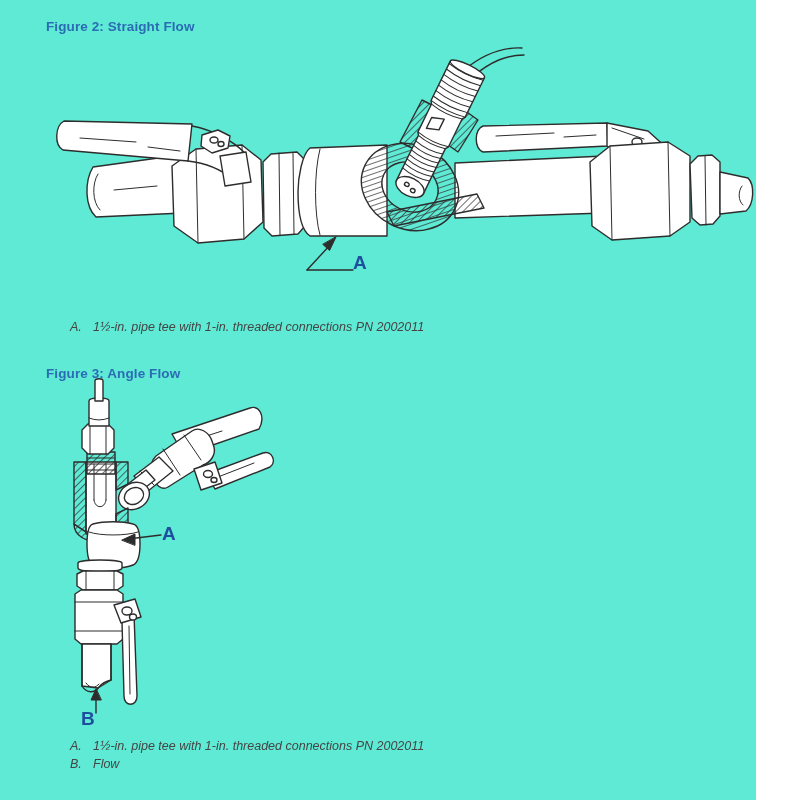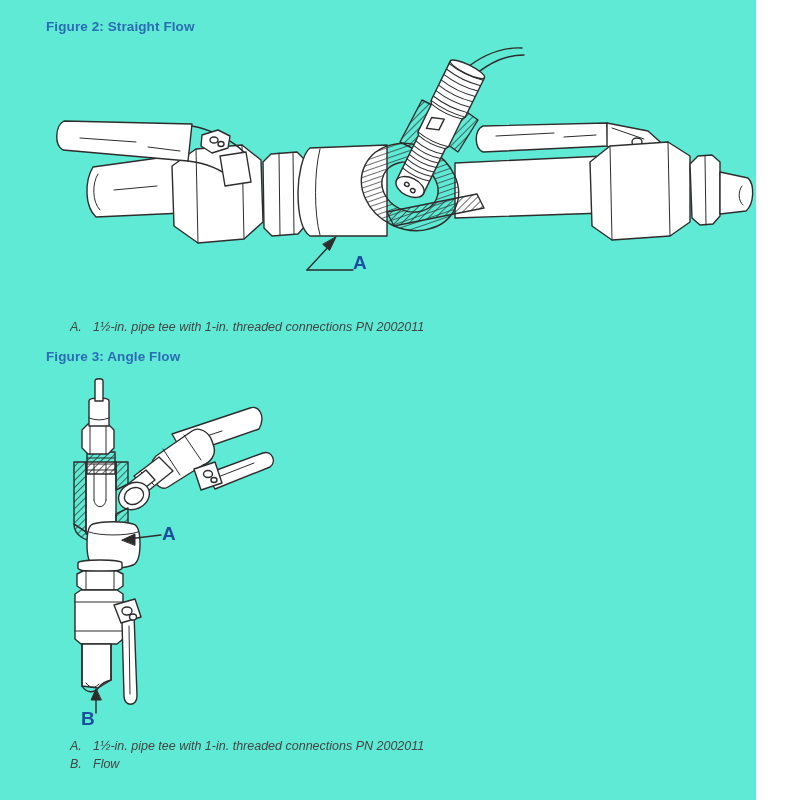--- a/index.html
+++ b/index.html
@@ -1,21 +1,21 @@
 <!DOCTYPE html>
 <html><head>
 <meta charset="utf-8">
 <style>
   html,body{margin:0;padding:0;background:#fff;}
   .page{position:relative;width:756px;height:800px;background:#5eead4;overflow:hidden;
         font-family:"Liberation Sans",sans-serif;}
   .fig-title{position:absolute;left:46px;font-size:13.5px;font-weight:bold;color:#2b6cb4;
              letter-spacing:.1px;}
   #fig2-title{top:19px;}
-  #fig3-title{top:349px;}
+  #fig3-title{top:366px;}
   .art{position:absolute;}
   #fig2-art{left:52px;top:42px;width:710px;height:250px;}
   #fig3-art{left:60px;top:374px;width:260px;height:360px;}
   .callout{position:absolute;color:#1e4f9e;font-weight:bold;font-size:19px;line-height:1;}
   #fig2-label-a{left:301px;top:211px;}
   #fig3-label-a{left:102px;top:150px;}
   #fig3-label-b{left:21px;top:335px;}
   .captions{position:absolute;left:70px;}
   #fig2-captions{top:318px;}
   #fig3-captions{top:737px;}

